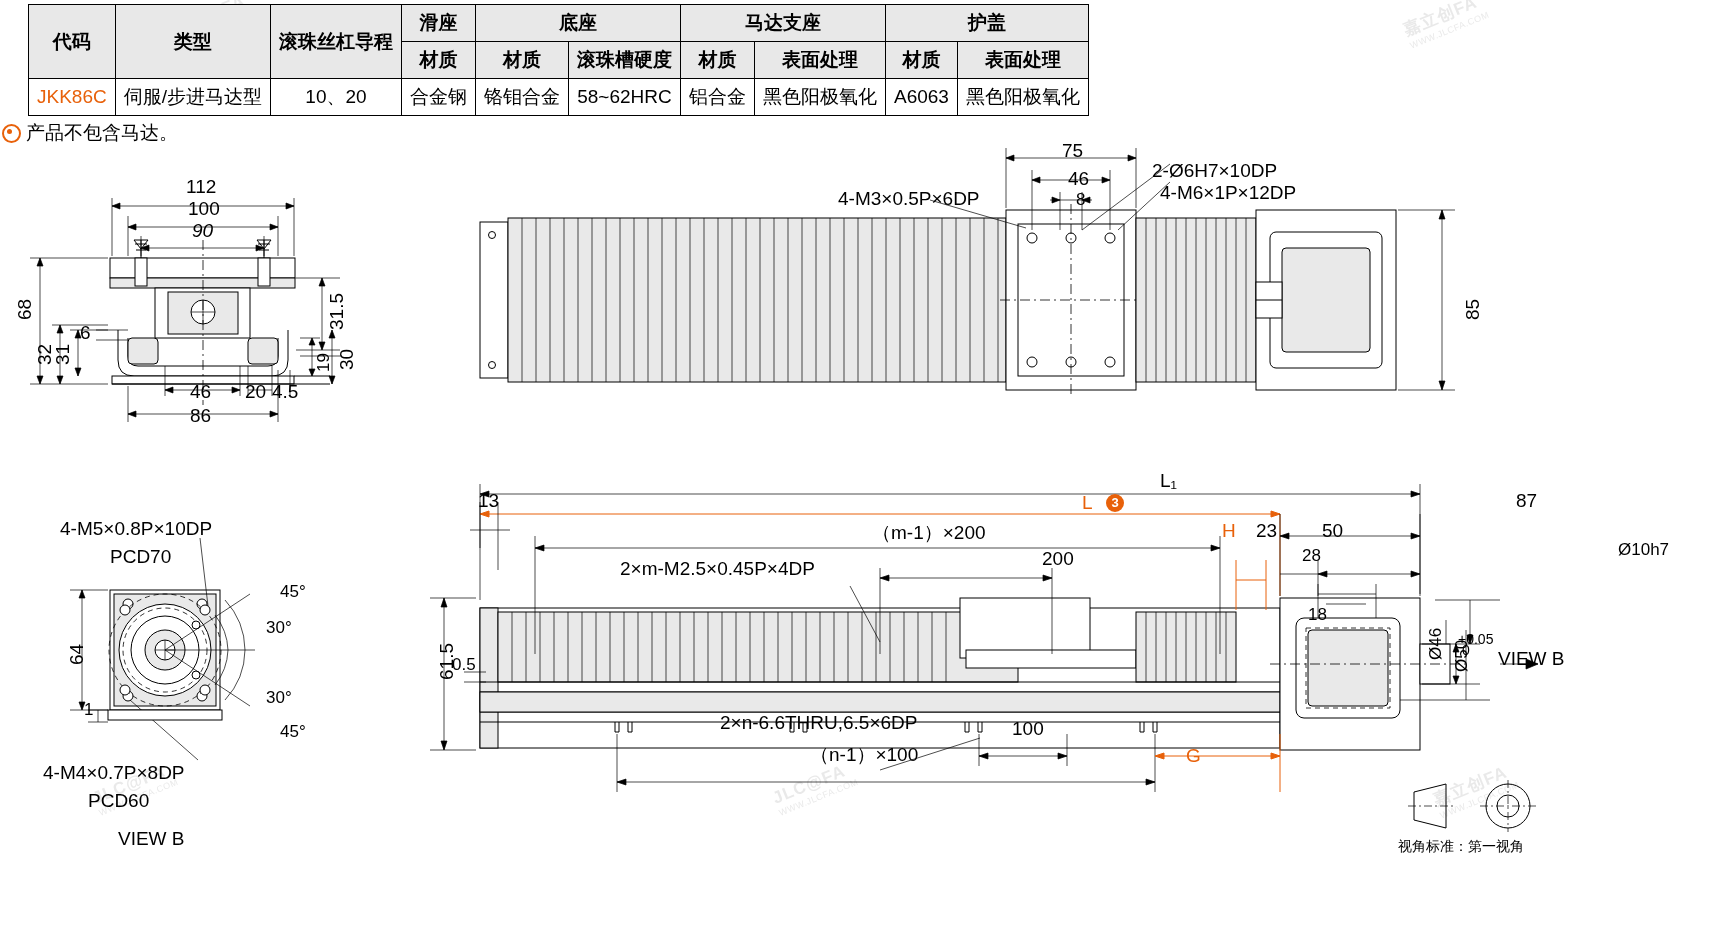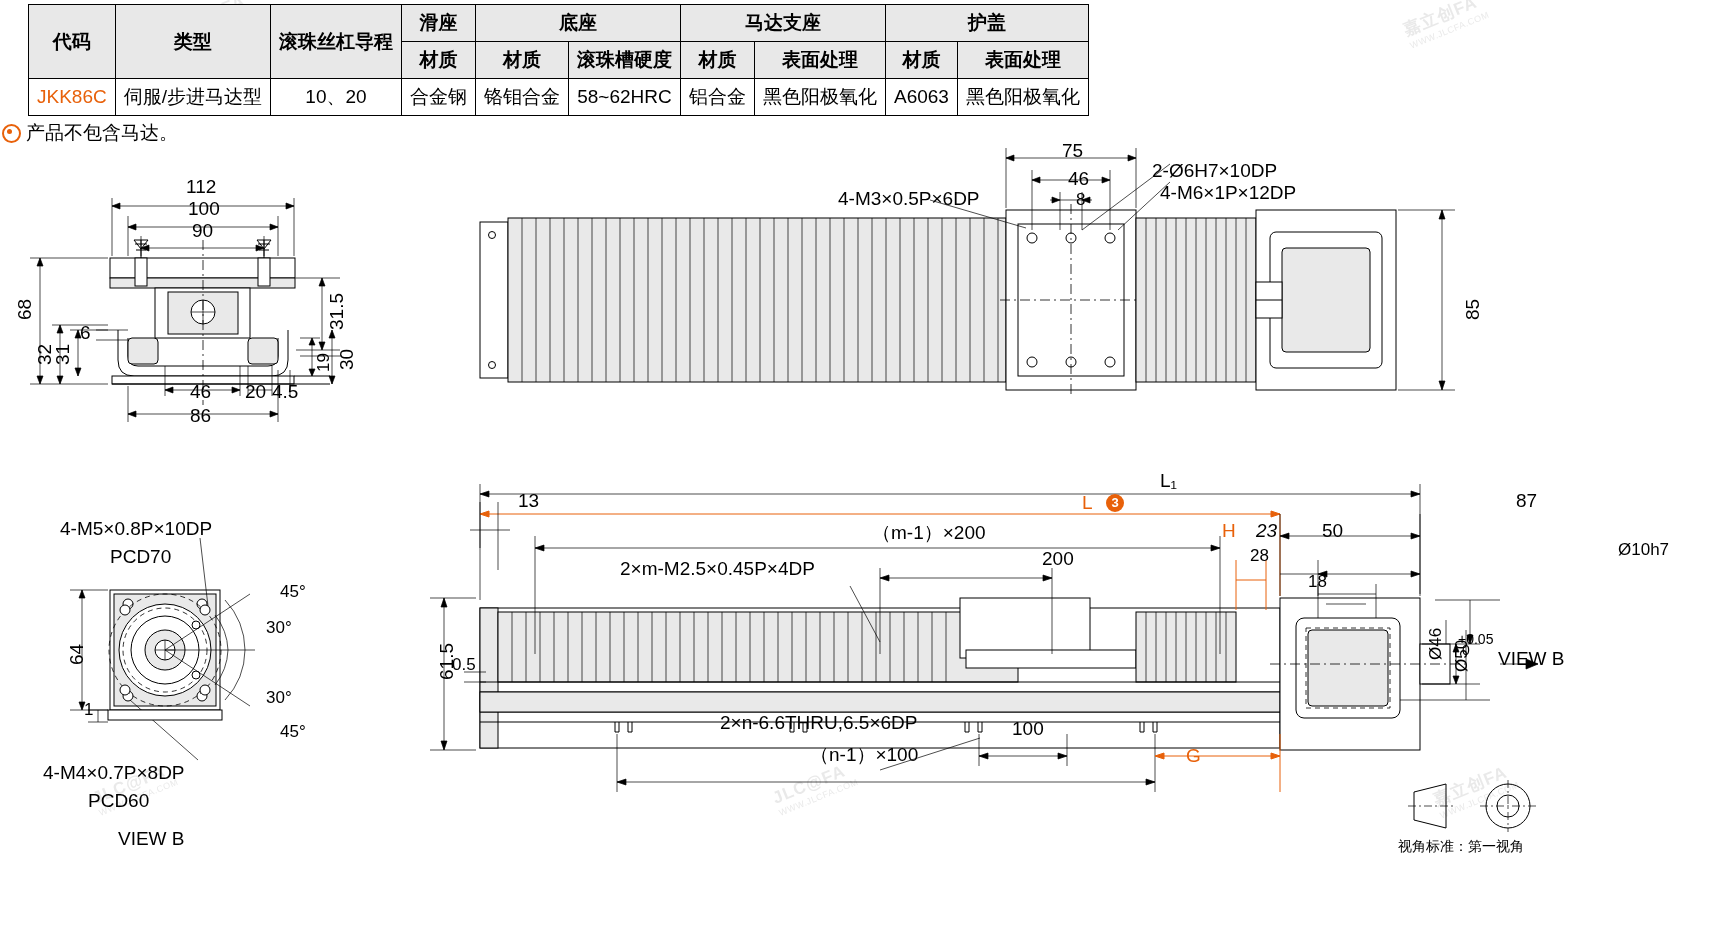--- a/index.html
+++ b/index.html
@@ -256,21 +256,21 @@
         <line x1="278" y1="206" x2="278" y2="242"></line>
       <line x1="128" y1="234" x2="278" y2="234"></line>
       <path d="M128 234 l8 -3 v6 z" fill="#000"></path>
         <path d="M278 234 l-8 -3 v6 z" fill="#000"></path>
     </g>
 
     <line class="dash" x1="203" y1="60" x2="203" y2="225"></line>
   </svg>
   <div class="lbl" style="left:186px;top:176px;">112</div>
   <div class="lbl" style="left:188px;top:198px;">100</div>
-  <div class="lbl" style="left:192px;top:220px;">90</div>
+  <div class="lbl" style="left:192px;top:220px;font-style:italic;">90</div>
   <div class="lbl rot" style="left:14px;top:320px;">68</div>
   <div class="lbl rot" style="left:34px;top:365px;">32</div>
   <div class="lbl rot" style="left:52px;top:365px;">31</div>
   <div class="lbl" style="left:80px;top:322px;">6</div>
   <div class="lbl" style="left:190px;top:381px;">46</div>
   <div class="lbl" style="left:245px;top:381px;">20</div>
   <div class="lbl" style="left:272px;top:381px;">4.5</div>
   <div class="lbl" style="left:190px;top:405px;">86</div>
   <div class="lbl rot" style="left:326px;top:330px;">31.5</div>
   <div class="lbl rot" style="left:336px;top:370px;">30</div>
@@ -681,26 +681,26 @@
       <line x1="1040" y1="104" x2="1078" y2="104"></line>
       <path d="M1078 104 l-12 -5 v10 z" fill="#000"></path>
     </g>
   </svg>
 
   <div class="lbl" style="left:1112px;top:470px;margin-left:48px;">L₁</div>
   <div class="lbl org" style="left:1082px;top:492px;">L</div>
   <div class="badge" style="position:absolute;left:1106px;top:494px;width:18px;height:18px;border-radius:50%;background:#e8610a;color:#fff;font-size:13px;text-align:center;line-height:18px;font-weight:bold;">3</div>
   <div class="lbl" style="left:872px;top:520px;">（m-1）×200</div>
   <div class="lbl" style="left:1042px;top:548px;">200</div>
-  <div class="lbl" style="left:478px;top:490px;margin-left:40px;">13</div>
+  <div class="lbl" style="left:478px;top:490px;">13</div>
   <div class="lbl" style="left:1516px;top:490px;">87</div>
-  <div class="lbl" style="left:1256px;top:520px;font-style:italic;">23</div>
+  <div class="lbl" style="left:1256px;top:520px;">23</div>
   <div class="lbl" style="left:1322px;top:520px;">50</div>
-  <div class="lbl small" style="left:1250px;top:546px;">28</div>
-  <div class="lbl small" style="left:1308px;top:572px;text-align:right;">18</div>
+  <div class="lbl small" style="left:1302px;top:546px;">28</div>
+  <div class="lbl small" style="left:1308px;top:605px;text-align:right;">18</div>
   <div class="lbl org" style="left:1222px;top:520px;">H</div>
   <div class="lbl org" style="left:1186px;top:745px;">G</div>
   <div class="lbl rot" style="left:436px;top:680px;">61.5</div>
   <div class="lbl small" style="left:452px;top:655px;">0.5</div>
   <div class="lbl" style="left:1012px;top:718px;">100</div>
   <div class="lbl" style="left:810px;top:742px;">（n-1）×100</div>
   <div class="lbl" style="left:620px;top:558px;">2×m-M2.5×0.45P×4DP</div>
   <div class="lbl" style="left:700px;top:712px;margin-left:20px;">2×n-6.6THRU,6.5×6DP</div>
   <div class="lbl small" style="left:1618px;top:540px;">Ø10h7</div>
   <div class="lbl rot small" style="left:1426px;top:660px;">Ø46</div>

